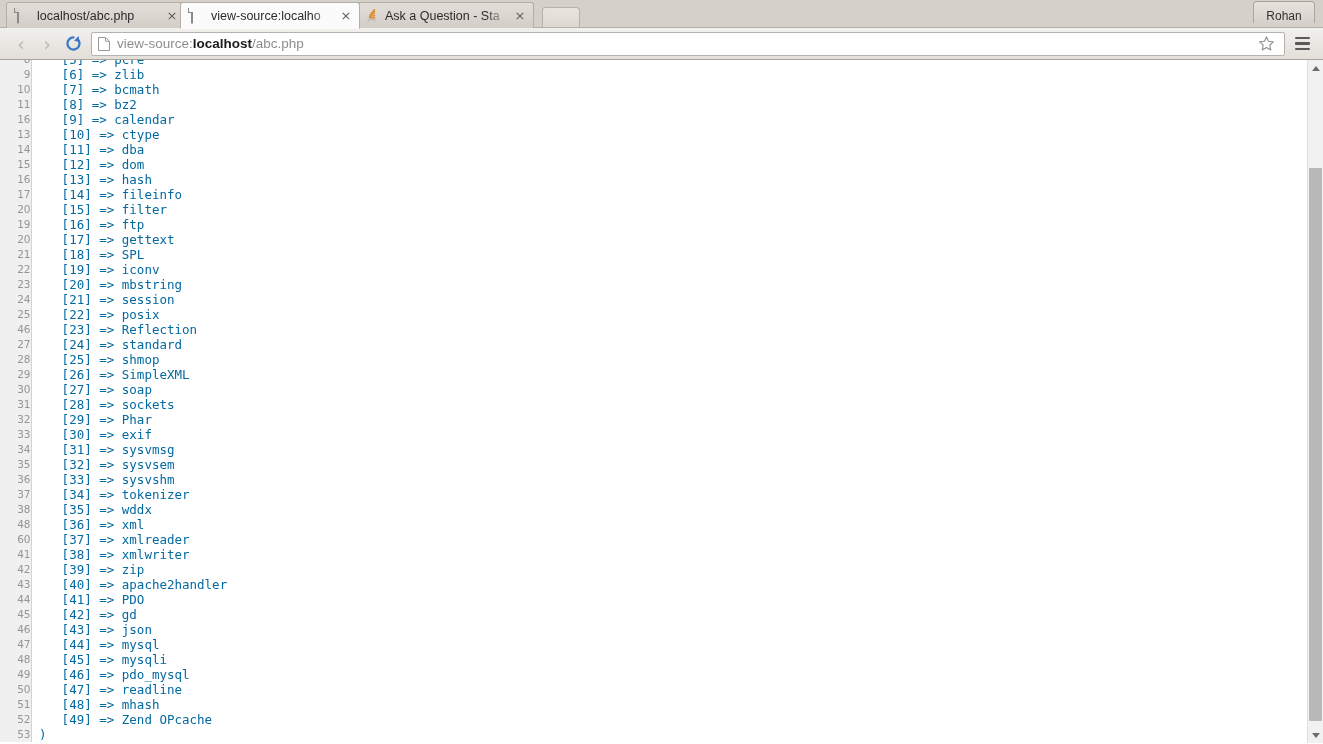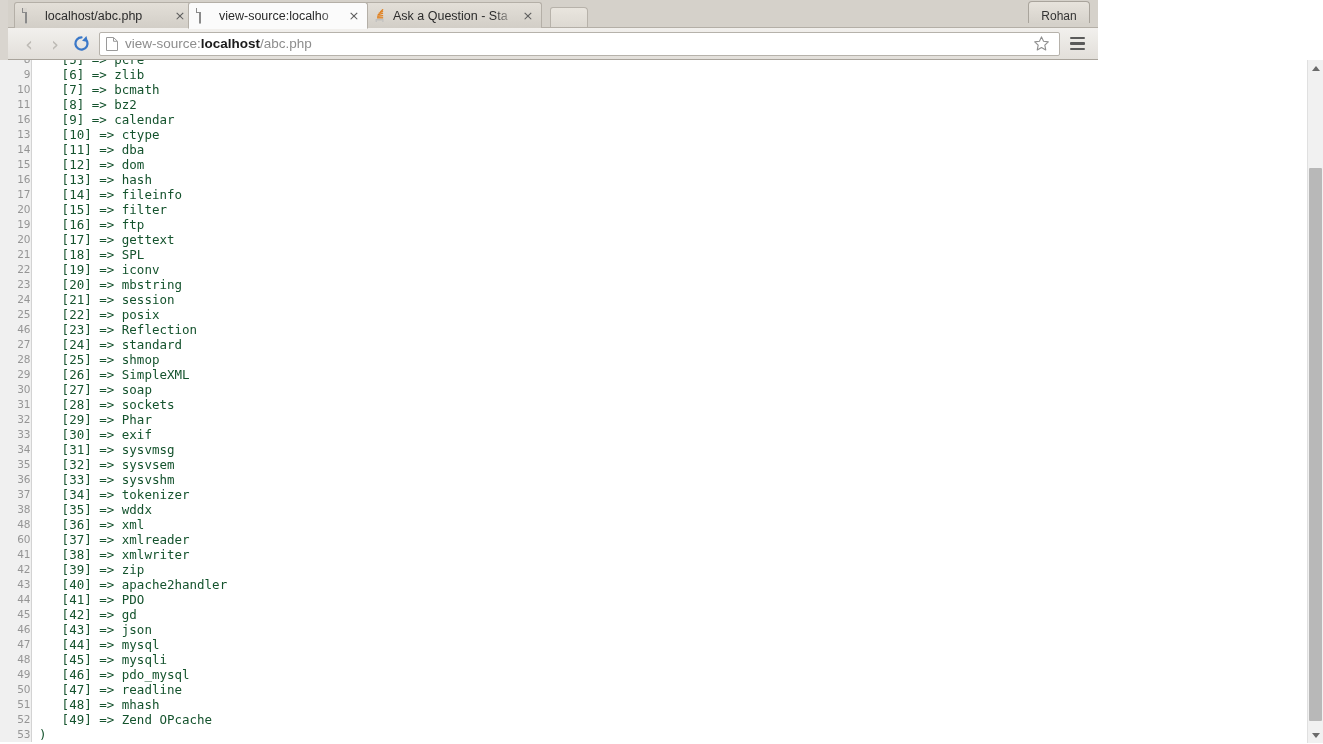--- a/index.html
+++ b/index.html
@@ -6,24 +6,23 @@
   html, body {
     margin: 0; padding: 0;
     width: 1323px; height: 744px;
     overflow: hidden;
     background: #ffffff;
     font-family: "Liberation Sans", sans-serif;
   }
 
   
   #browser-chrome {
-    width: 1098px;
+    width: 1323px;
     background: #d9d5cf;
     position: relative;
-    padding-left: 8px;
   }
 
   
   #tab-strip {
     height: 28px;
     background: #d5d1ca;
     display: flex;
     align-items: flex-end;
     position: relative;
     padding-left: 6px;
@@ -248,21 +247,21 @@
     background: #f0f0f0;
     border-right: 1px solid #d3d3d3;
     font-size: 10.5px;
     font-family: "DejaVu Sans", sans-serif;
     line-height: 15px;
     user-select: none;
   }
   td.codecell {
     padding-left: 6px;
     white-space: pre;
-    color: #14532d;
+    color: #0369a1;
     font-size: 12.5px;
     line-height: 15px;
   }
   .gutter-fill {
     position: absolute;
     left: 0; top: 0;
     width: 31px;
     height: 100%;
     background: #f0f0f0;
     border-right: 1px solid #d3d3d3;

